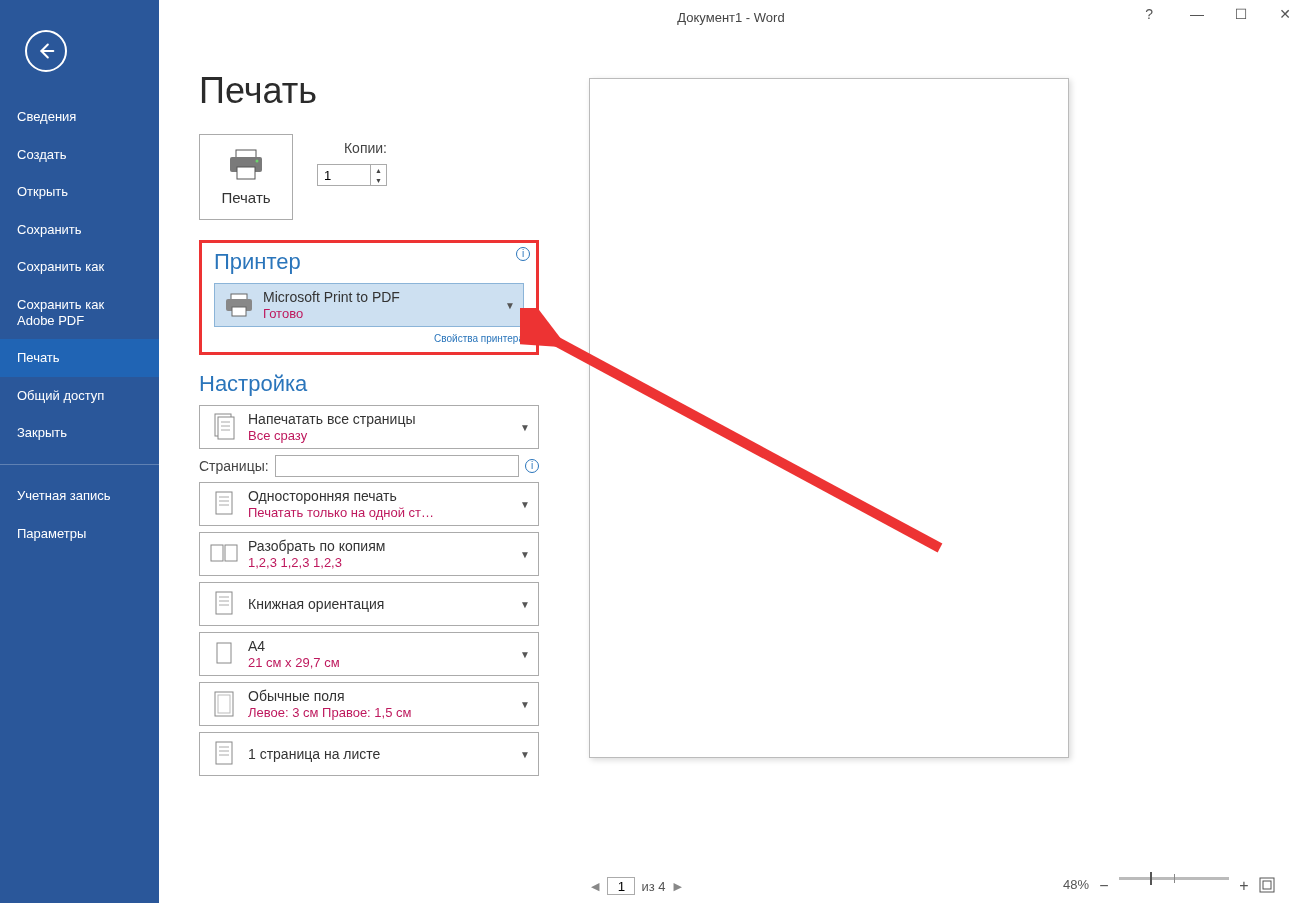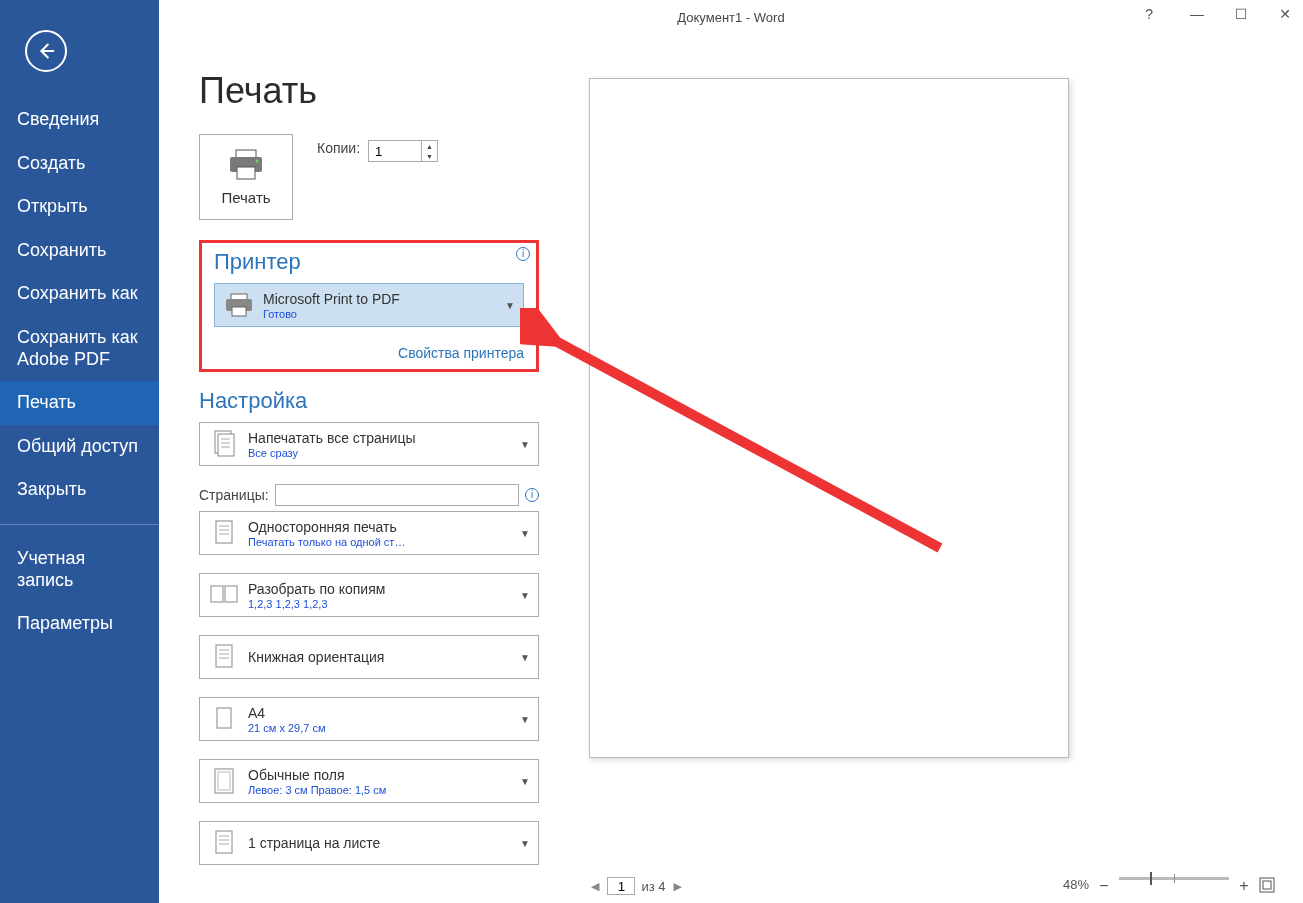--- a/index.html
+++ b/index.html
@@ -3,58 +3,58 @@
 <meta charset="utf-8">
 <style>
 * { box-sizing: border-box; margin: 0; padding: 0; }
 body { font-family: "Segoe UI", Tahoma, sans-serif; font-size: 14px; background: #fff; overflow: hidden; }
 .app { width: 1303px; height: 903px; display: flex; position: relative; background: #fff; }
 
 
 .sidebar { width: 159px; background: #2a579a; color: #fff; padding-top: 30px; }
 .back-btn { width: 42px; height: 42px; border: 2px solid #fff; border-radius: 50%; margin-left: 25px; margin-bottom: 26px; display: flex; align-items: center; justify-content: center; cursor: pointer; }
 .back-btn svg { width: 22px; height: 22px; }
-.side-item { padding: 11px 17px; cursor: pointer; font-size: 18px; line-height: 1.2; }
+.side-item { padding: 11px 17px; cursor: pointer; font-size: 13px; line-height: 1.2; }
 .side-item.active { background: #2064b4; }
 .side-sep { height: 1px; background: rgba(255,255,255,0.25); margin: 12px 0; }
 
 
 .titlebar { position: absolute; top: 0; left: 159px; right: 0; height: 34px; display: flex; align-items: center; justify-content: center; }
 .titlebar .title { font-size: 13px; color: #444; }
 .titlebar .wincontrols { position: absolute; right: 8px; top: 6px; display: flex; gap: 24px; align-items: center; color: #555; }
 .titlebar .wincontrols span { cursor: pointer; font-size: 14px; width: 20px; text-align:center; }
 .titlebar .help { position: absolute; right: 150px; top: 6px; cursor: pointer; color: #555; font-size: 14px; }
 
 
 .main { flex: 1; padding: 70px 22px 0 40px; display: flex; position: relative; }
 .controls { width: 340px; }
 .page-title { font-size: 36px; font-weight: 300; color: #2b2b2b; margin-bottom: 22px; }
 .print-row { display: flex; align-items: flex-start; gap: 24px; margin-bottom: 20px; }
 .print-btn { width: 94px; height: 86px; border: 1px solid #ababab; display: flex; flex-direction: column; align-items: center; justify-content: center; gap: 8px; cursor: pointer; }
 .print-btn .lbl { font-size: 15px; color: #333; }
-.copies-wrap { display: flex; align-items: flex-start; gap: 8px; margin-top: 6px; }
+.copies-wrap { display: flex; align-items: flex-end; gap: 8px; margin-top: 6px; flex-direction: column; }
 .copies-wrap label { color: #444; }
 .spin { display:flex; align-items:stretch; border:1px solid #ababab; height: 22px; }
 .spin input { width: 52px; border: none; padding: 0 6px; font-size: 13px; outline: none; }
 .spin .arrows { width: 16px; display: flex; flex-direction: column; border-left: 1px solid #ababab; }
 .spin .arrows span { flex: 1; display: flex; align-items: center; justify-content: center; font-size: 7px; cursor: pointer; color:#444; }
 
 .section-title { font-size: 22px; color: #2a75bb; font-weight: 400; margin-bottom: 8px; }
 
 .highlight-box { border: 3px solid #ed3333; padding: 6px 12px 8px 12px; margin-bottom: 16px; position: relative; }
 .highlight-box .info-icon { position:absolute; top:4px; right:6px; width:14px; height:14px; border:1px solid #2a75bb; border-radius:50%; color:#2a75bb; font-size:10px; text-align:center; line-height:12px; cursor:pointer;}
 
-.dropdown { border: 1px solid #ababab; background: #fff; display: flex; align-items: center; padding: 4px 8px 4px 6px; cursor: pointer; position: relative; margin-bottom: 18px; }
+.dropdown { border: 1px solid #ababab; background: #fff; display: flex; align-items: center; padding: 4px 8px 4px 6px; cursor: pointer; position: relative; margin-bottom: 6px; }
 .dropdown.selected { background: #cde0f1; border-color:#8bb4d8;}
 .dropdown .dicon { width: 36px; height: 34px; display: flex; align-items: center; justify-content: center; flex-shrink: 0; }
 .dropdown .dtext { flex: 1; padding-left: 6px; }
 .dropdown .dtext .dtitle { color: #333; font-size: 14px; }
-.dropdown .dtext .dsub { color: #1d4ed8; font-size: 11px; margin-top: 1px; }
+.dropdown .dtext .dsub { color: #be185d; font-size: 13px; margin-top: 1px; }
 .dropdown .dcaret { color: #555; font-size: 10px; margin-left: 6px; }
-.link { color: #2a75bb; cursor: pointer; font-size: 14px; text-align: right; display: block; }
+.link { color: #2a75bb; cursor: pointer; font-size: 10px; text-align: right; display: block; }
 
 .pages-row { display: flex; align-items: center; gap: 6px; margin-bottom: 5px; position:relative;}
 .pages-row label { color: #444; }
 .pages-row input { flex: 1; border: 1px solid #ababab; height: 22px; padding: 0 6px; }
 .pages-row .info-icon { width:14px; height:14px; border:1px solid #2a75bb; border-radius:50%; color:#2a75bb; font-size:10px; text-align:center; line-height:12px; cursor:pointer;}
 
 
 .preview { flex: 1; padding-left: 50px; position: relative; }
 .page-preview { width: 480px; height: 680px; background: #fff; border: 1px solid #bbb; box-shadow: 2px 2px 6px rgba(0,0,0,0.15); margin-top: 8px; }
 .preview-footer { position: absolute; bottom: 4px; left: 50px; right: 6px; height: 26px; display: flex; align-items: center; justify-content: space-between; font-size: 13px; color: #555; }

